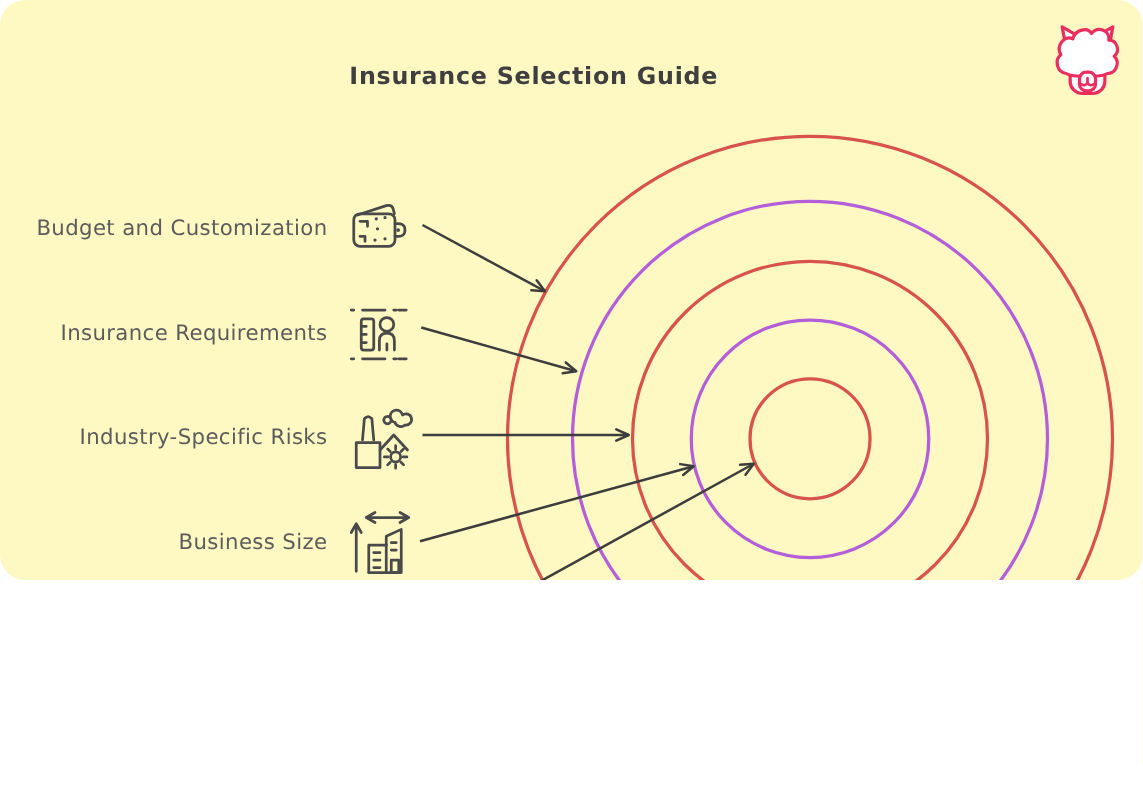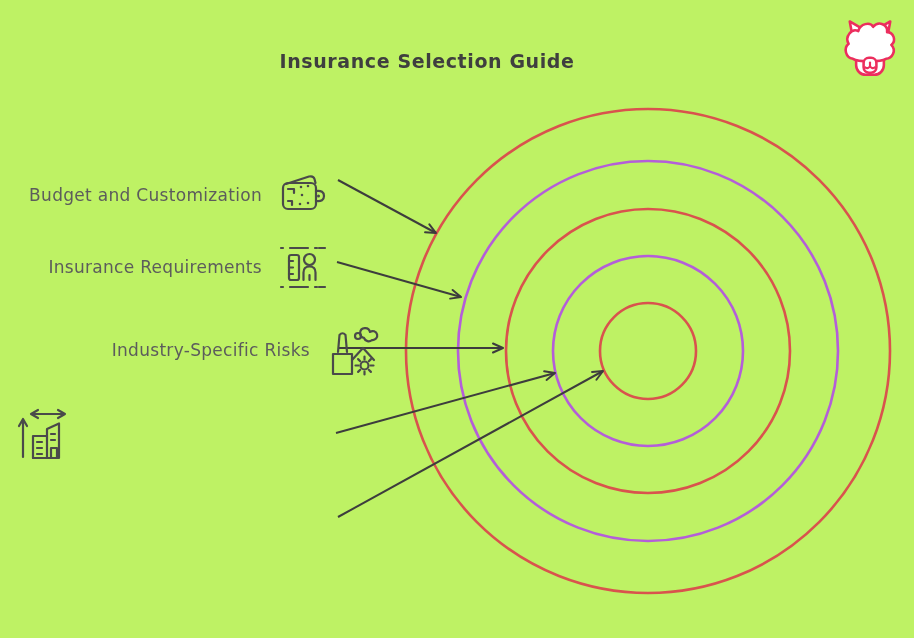--- a/index.html
+++ b/index.html
@@ -1,36 +1,36 @@
 <!DOCTYPE html>
 <html><head>
 <meta charset="utf-8">
 <style>
   html,body{margin:0;padding:0;background:#fff;}
   .stage{
-    position:relative;width:914px;height:638px;background:#bef264;
-    font-family:"DejaVu Sans","Liberation Sans",sans-serif;overflow:hidden;
+    position:relative;width:914px;height:464px;background:#fef9c3;
+    font-family:"DejaVu Sans","Liberation Sans",sans-serif;overflow:hidden;border-radius:20px;
   }
   .page-title{
     position:absolute;top:50px;left:427px;transform:translateX(-50%);
     margin:0;font-size:19px;font-weight:700;color:#3f3f3f;letter-spacing:.6px;
     white-space:nowrap;
   }
   .logo{position:absolute;top:14px;left:838px;width:64px;height:68px;}
   .diagram-svg{position:absolute;top:0;left:0;pointer-events:none;}
   .row{position:absolute;left:0;width:345px;height:56px;display:flex;align-items:center;}
   .row .lbl{
     display:block;width:262px;text-align:right;font-size:17px;color:#5c5c5c;
     letter-spacing:.3px;white-space:nowrap;
   }
   .row .icn{display:block;width:56px;height:56px;margin-left:13px;flex:0 0 auto;}
   .row .icn svg{display:block;width:56px;height:56px;}
-  .r-budget{top:167px;}
+  .r-budget{top:155px;}
   .r-regulatory{top:239px;}
-  .r-industry{top:322px;padding-left:48px;}
+  .r-industry{top:322px;}
   .r-size{top:406px;}
   .r-core{top:490px;}
 </style>
 </head>
 <body>
 
 <div class="stage">
 
   <h1 class="page-title">Insurance Selection Guide</h1>
 
@@ -105,20 +105,21 @@
         <path d="M29,38 L40,26 L51,38"></path>
         <circle cx="35" cy="14" r="3"></circle>
         <path d="M41,16 a5,5 0 1 1 6,-6 a4.5,4.5 0 1 1 2,8 a5,5 0 0 1 -8,-2"></path>
         <circle cx="41.5" cy="43.5" r="4"></circle>
         <path d="M41.5,34.5 v3 M47.9,37.1 l-2.1,2.1 M50.5,43.5 h-3 M47.9,49.9 l-2.1,-2.1 M41.5,52.5 v-3 M35.1,49.9 l2.1,-2.1 M32.5,43.5 h3 M35.1,37.1 l2.1,2.1"></path>
       </svg>
     </span>
   </div>
 
   <div class="row r-size">
+    <span class="lbl">Business Size</span>
     <span class="icn">
       <svg viewBox="0 0 56 56" fill="none" stroke="#4a4a4a" stroke-width="2.2" stroke-linecap="round" stroke-linejoin="round">
         <path d="M10,51 L10,14 M6,20 L10,13 L14,20"></path>
         <path d="M19,8 H52 M25,4 L18,8 L25,12 M45,4 L52,8 L45,12"></path>
         <path d="M20,52 L20,30 L34,30"></path>
         <path d="M24,36 h5 M24,42 h5 M24,48 h5"></path>
         <path d="M34,52 L34,23 L46,17.5 L46,52 L20,52"></path>
         <path d="M38,28 h4 M38,34 h4"></path>
         <rect x="38" y="42" width="6" height="10"></rect>
       </svg>

